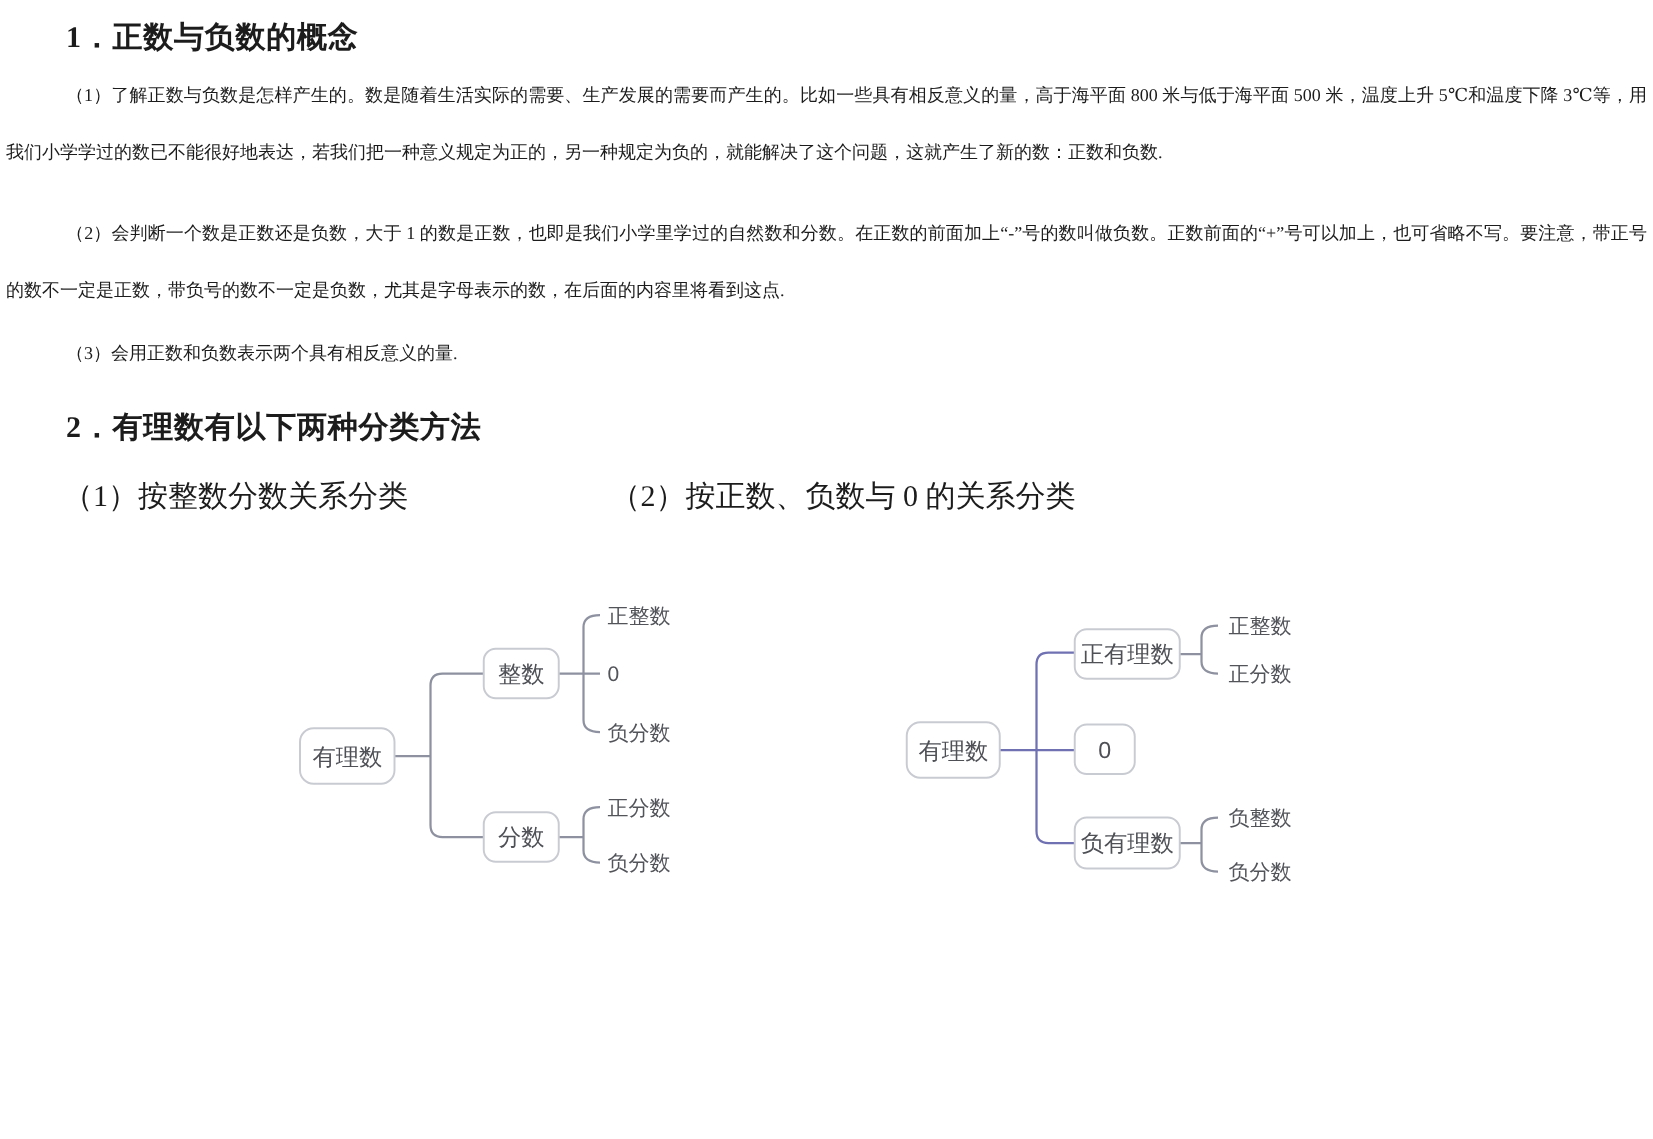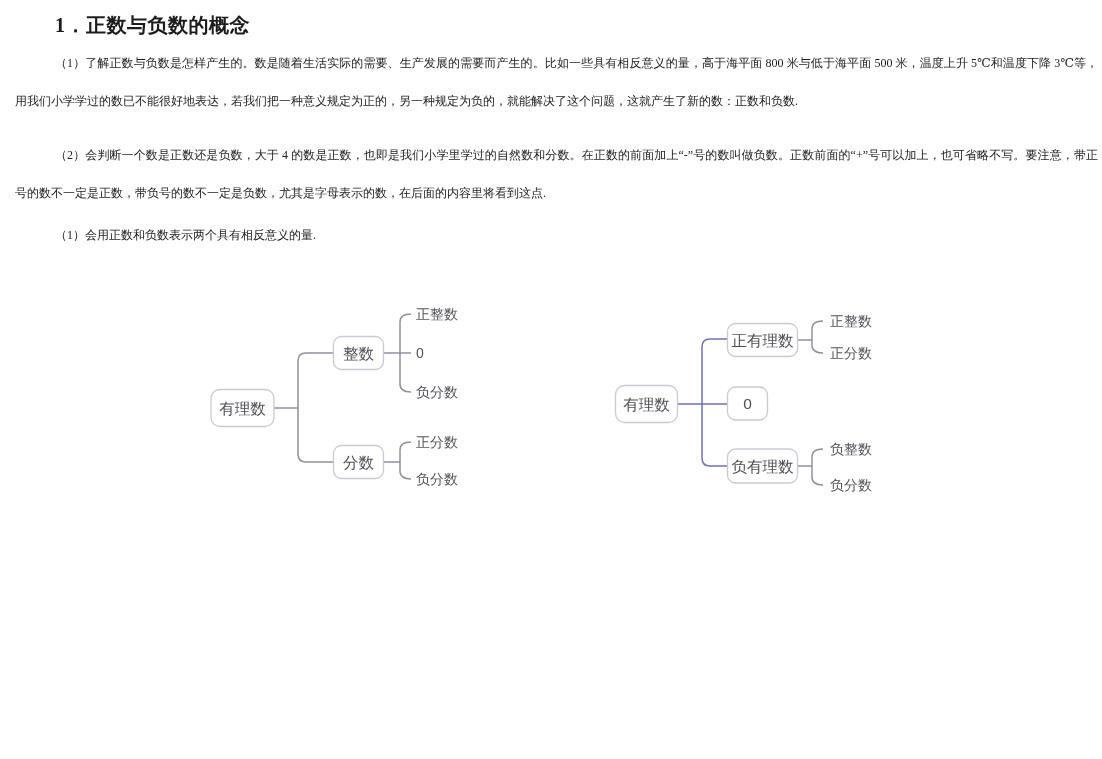--- a/index.html
+++ b/index.html
@@ -1,20 +1,20 @@
 <!DOCTYPE html>
 <html><head>
 <meta charset="utf-8">
 <style>
   html,body{margin:0;padding:0;}
   body{
     width:1102px;height:759px;background:#ffffff;overflow:hidden;
     font-family:"Liberation Serif","DejaVu Serif",serif;color:#1c1c1c;
   }
-  .page{padding:6px 4px 0 15px;}
+  .page{padding:6px 4px 0 4px;}
   .doc-heading{
     font-size:20px;line-height:38px;font-weight:bold;margin:0;
     text-indent:40px;letter-spacing:0.5px;
   }
   .doc-heading.second{margin-top:12px;}
   .body-text{
     font-size:12px;line-height:38px;margin:0;text-align:justify;
     text-indent:40px;
   }
   .p2{margin-top:16px;}
@@ -39,24 +39,29 @@
   }
 </style>
 </head>
 <body>
 
 <div class="page">
 
   <h2 class="doc-heading">1．正数与负数的概念</h2>
 
   <p class="body-text p1">（1）了解正数与负数是怎样产生的。数是随着生活实际的需要、生产发展的需要而产生的。比如一些具有相反意义的量，高于海平面 800 米与低于海平面 500 米，温度上升 5℃和温度下降 3℃等，用我们小学学过的数已不能很好地表达，若我们把一种意义规定为正的，另一种规定为负的，就能解决了这个问题，这就产生了新的数：正数和负数.</p>
-  <p class="body-text p2">（2）会判断一个数是正数还是负数，大于 4 的数是正数，也即是我们小学里学过的自然数和分数。在正数的前面加上“-”号的数叫做负数。正数前面的“+”号可以加上，也可省略不写。要注意，带正号的数不一定是正数，带负号的数不一定是负数，尤其是字母表示的数，在后面的内容里将看到这点.</p>
-  <p class="body-text p3">（1）会用正数和负数表示两个具有相反意义的量.</p>
+  <p class="body-text p2">（2）会判断一个数是正数还是负数，大于 1 的数是正数，也即是我们小学里学过的自然数和分数。在正数的前面加上“-”号的数叫做负数。正数前面的“+”号可以加上，也可省略不写。要注意，带正号的数不一定是正数，带负号的数不一定是负数，尤其是字母表示的数，在后面的内容里将看到这点.</p>
+  <p class="body-text p3">（3）会用正数和负数表示两个具有相反意义的量.</p>
 
+  <h2 class="doc-heading second">2．有理数有以下两种分类方法</h2>
 
+  <div class="subrow">
+    <span class="sub1">（1）按整数分数关系分类</span>
+    <span class="sub2">（2）按正数、负数与 0 的关系分类</span>
+  </div>
 
   <div class="diagrams">
 
     <svg class="diagram left" width="350" height="225" viewBox="0 0 350 225">
       <path class="tree-line" d="M83.5 114 H108"></path>
       <path class="tree-line" d="M108 114 V67 Q108 59 116 59 H143"></path>
       <path class="tree-line" d="M108 114 V160 Q108 168 116 168 H143"></path>
       <path class="tree-line" d="M193.5 59 H221"></path>
       <path class="tree-line" d="M221 20 Q210 20 210 28 V90 Q210 98 221 98"></path>
       <path class="tree-line" d="M193.5 168 H210"></path>

